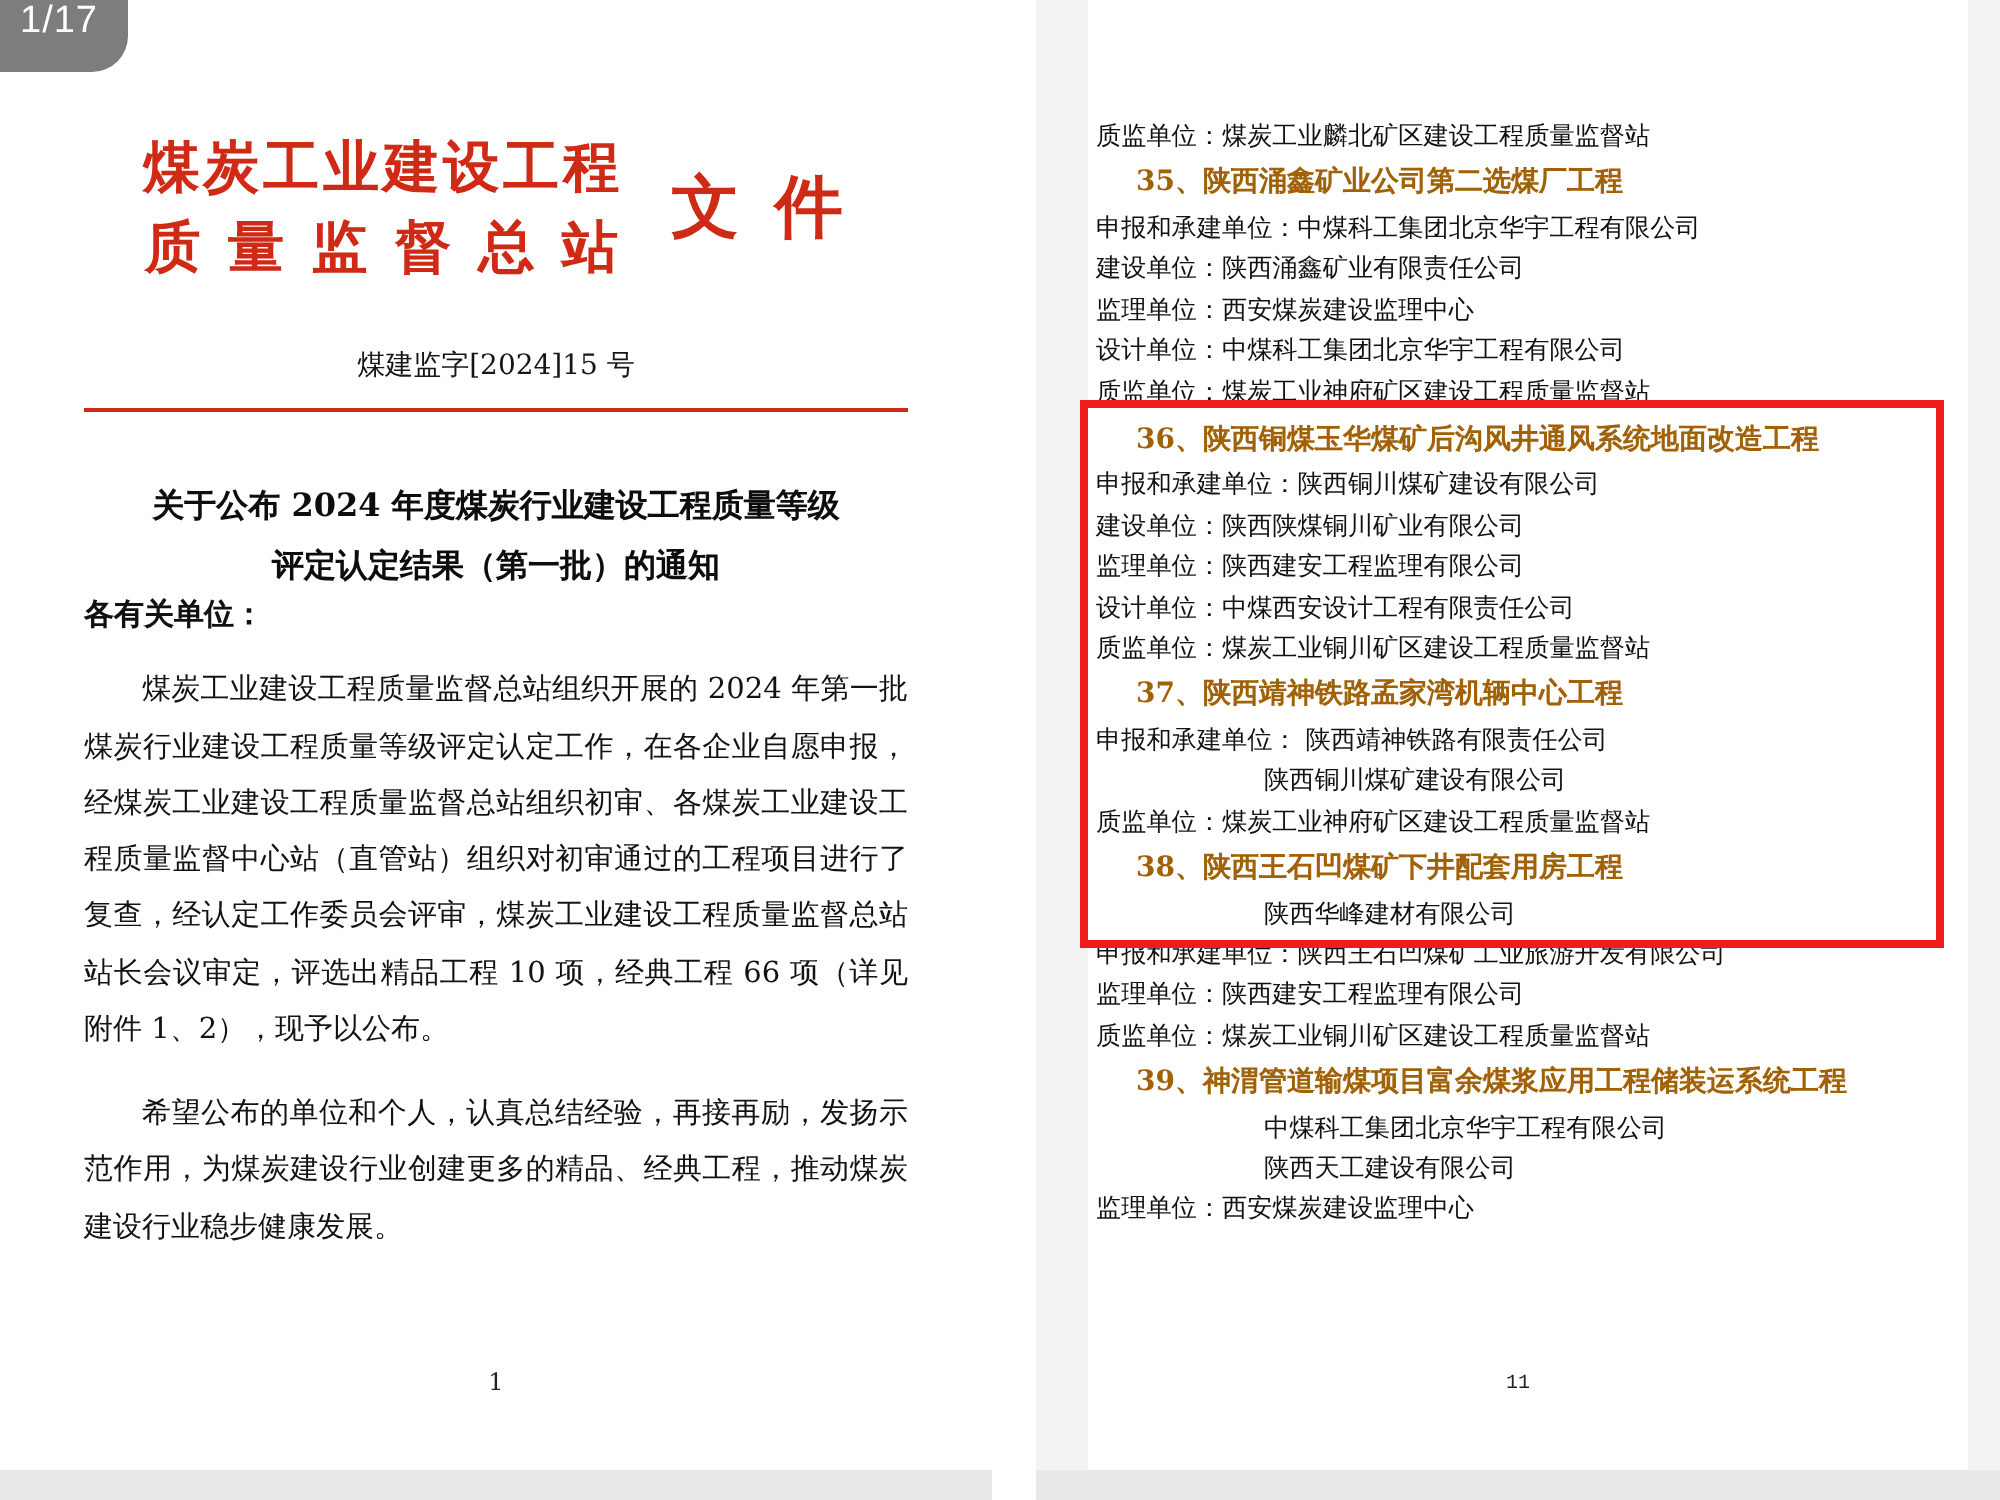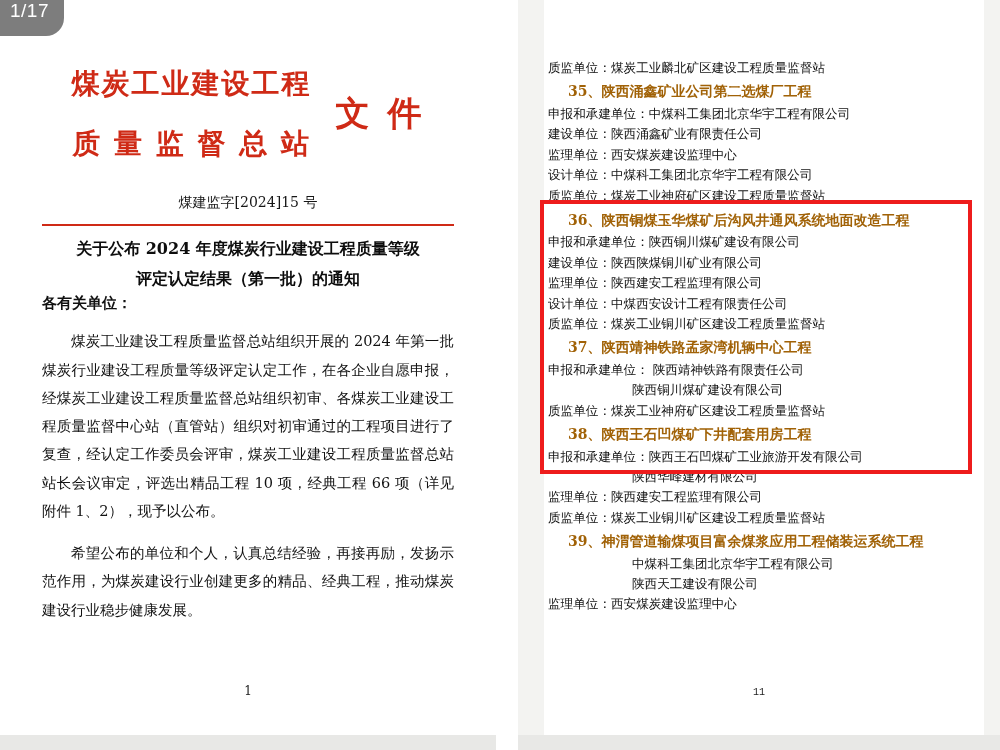--- a/index.html
+++ b/index.html
@@ -72,21 +72,20 @@
     display: flex;
     flex-direction: row;
     align-items: center;
     justify-content: center;
     color: #cf2a16;
   }
   .masthead .stack {
     display: flex;
     flex-direction: column;
     align-items: center;
-    gap: 20px;
   }
   .masthead .line {
     font-family: "DejaVu Sans", sans-serif;
     font-weight: bold;
     font-size: 28px;
     letter-spacing: 2px;
     line-height: 1.42;
     white-space: nowrap;
   }
   .masthead .wenjian {
@@ -105,21 +104,21 @@
     font-size: 14px;
     color: #161616;
   }
   .red-rule {
     margin: 12px 0 0 0;
     height: 2px;
     background: #cf2a16;
   }
 
   .doc-title {
-    margin-top: 8px;
+    margin-top: 32px;
     text-align: center;
     font-family: "DejaVu Serif", serif;
     font-weight: bold;
     font-size: 16px;
     color: #0d0d0d;
     line-height: 1.9;
   }
 
   .salutation {
     font-family: "DejaVu Serif", serif;
@@ -313,22 +312,22 @@
             <div class="entry-line">质监单位：煤炭工业铜川矿区建设工程质量监督站</div>
           </div>
           <div class="entry-block">
             <div class="entry-heading">37、陕西靖神铁路孟家湾机辆中心工程</div>
             <div class="entry-line">申报和承建单位：    陕西靖神铁路有限责任公司</div>
             <div class="entry-line indent">陕西铜川煤矿建设有限公司</div>
             <div class="entry-line">质监单位：煤炭工业神府矿区建设工程质量监督站</div>
           </div>
           <div class="entry-block">
             <div class="entry-heading">38、陕西王石凹煤矿下井配套用房工程</div>
+            <div class="entry-line indent">陕西华峰建材有限公司</div>
             <div class="entry-line">申报和承建单位：陕西王石凹煤矿工业旅游开发有限公司</div>
-            <div class="entry-line indent">陕西华峰建材有限公司</div>
             <div class="entry-line">监理单位：陕西建安工程监理有限公司</div>
             <div class="entry-line">质监单位：煤炭工业铜川矿区建设工程质量监督站</div>
           </div>
           <div class="entry-block">
             <div class="entry-heading">39、神渭管道输煤项目富余煤浆应用工程储装运系统工程</div>
             <div class="entry-line indent">中煤科工集团北京华宇工程有限公司</div>
             <div class="entry-line indent">陕西天工建设有限公司</div>
             <div class="entry-line">监理单位：西安煤炭建设监理中心</div>
           </div>
         </div>

